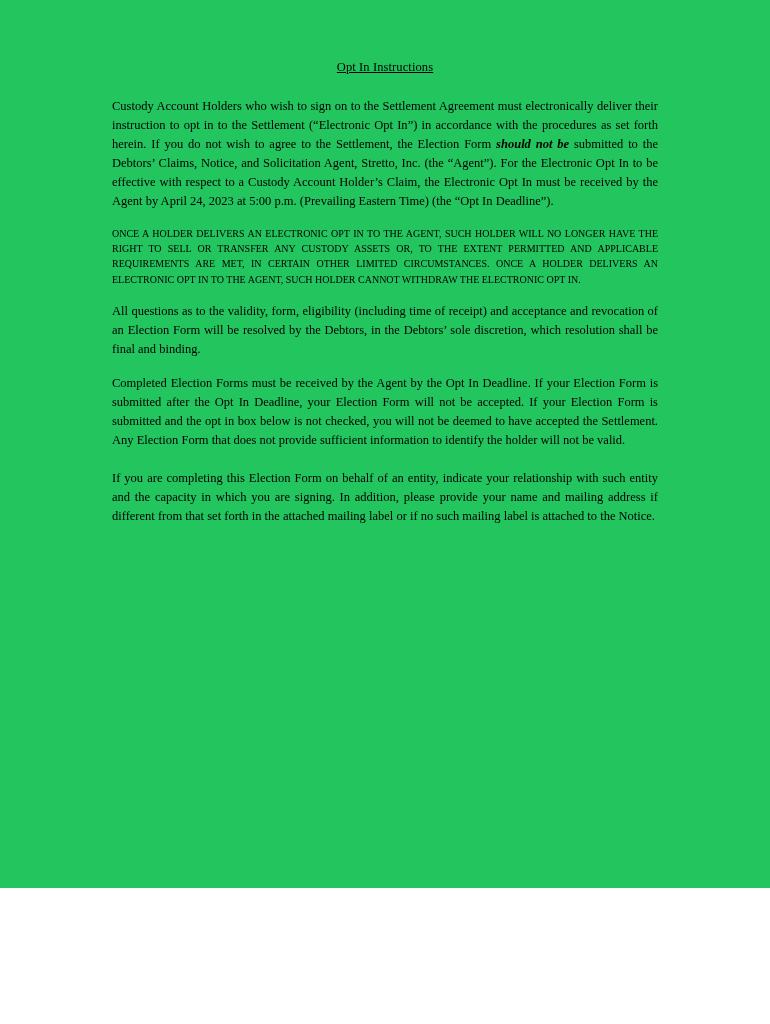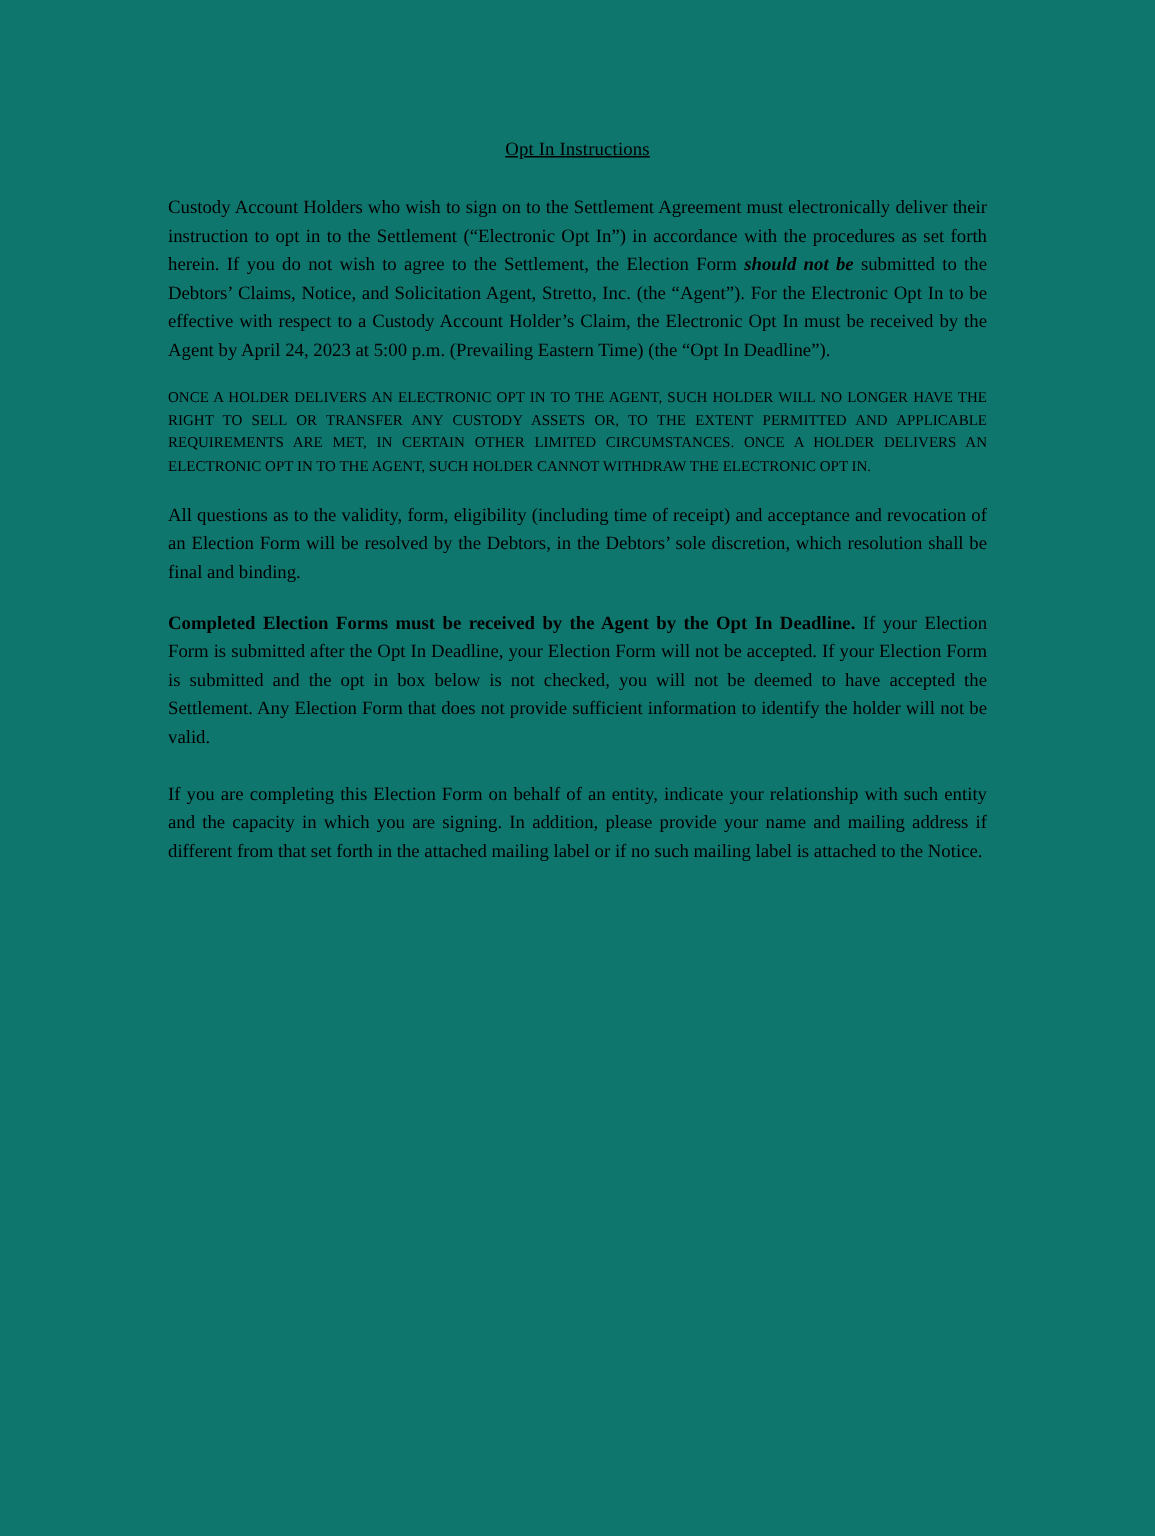--- a/index.html
+++ b/index.html
@@ -10,24 +10,24 @@
   body {
     width: 770px;
     height: 1024px;
     font-family: "Liberation Serif", serif;
     color: #000000;
     position: relative;
     overflow: hidden;
   }
   .page {
     width: 770px;
-    height: 1024px;
-    background: #0f766e;
+    height: 888px;
+    background: #22c55e;
     box-sizing: border-box;
-    padding: 92px 112px 0 112px;
+    padding: 60px 112px 0 112px;
   }
   .doc-title {
     text-align: center;
     font-size: 12.5px;
     text-decoration: underline;
     margin: 0 0 22px 0;
     letter-spacing: 0.1px;
   }
   .section-heading {
     font-weight: bold;
@@ -43,21 +43,21 @@
     text-justify: inter-word;
   }
   p.caps-para {
     font-size: 10px;
     font-weight: normal;
     line-height: 1.52;
     text-align: justify;
     margin: 0 0 15px 0;
   }
   .u { }
-  .b { font-weight: bold; margin-top: 16px; }
+  .b { font-weight: normal; margin-top: 16px; }
   .bi { font-weight: bold; font-style: italic; margin-top: 16px; }
   .spacer-sm { height: 4px; }
 </style>
 </head>
 <body>
 
 <div class="page">
 
   <div class="doc-title">Opt In Instructions</div>
 

